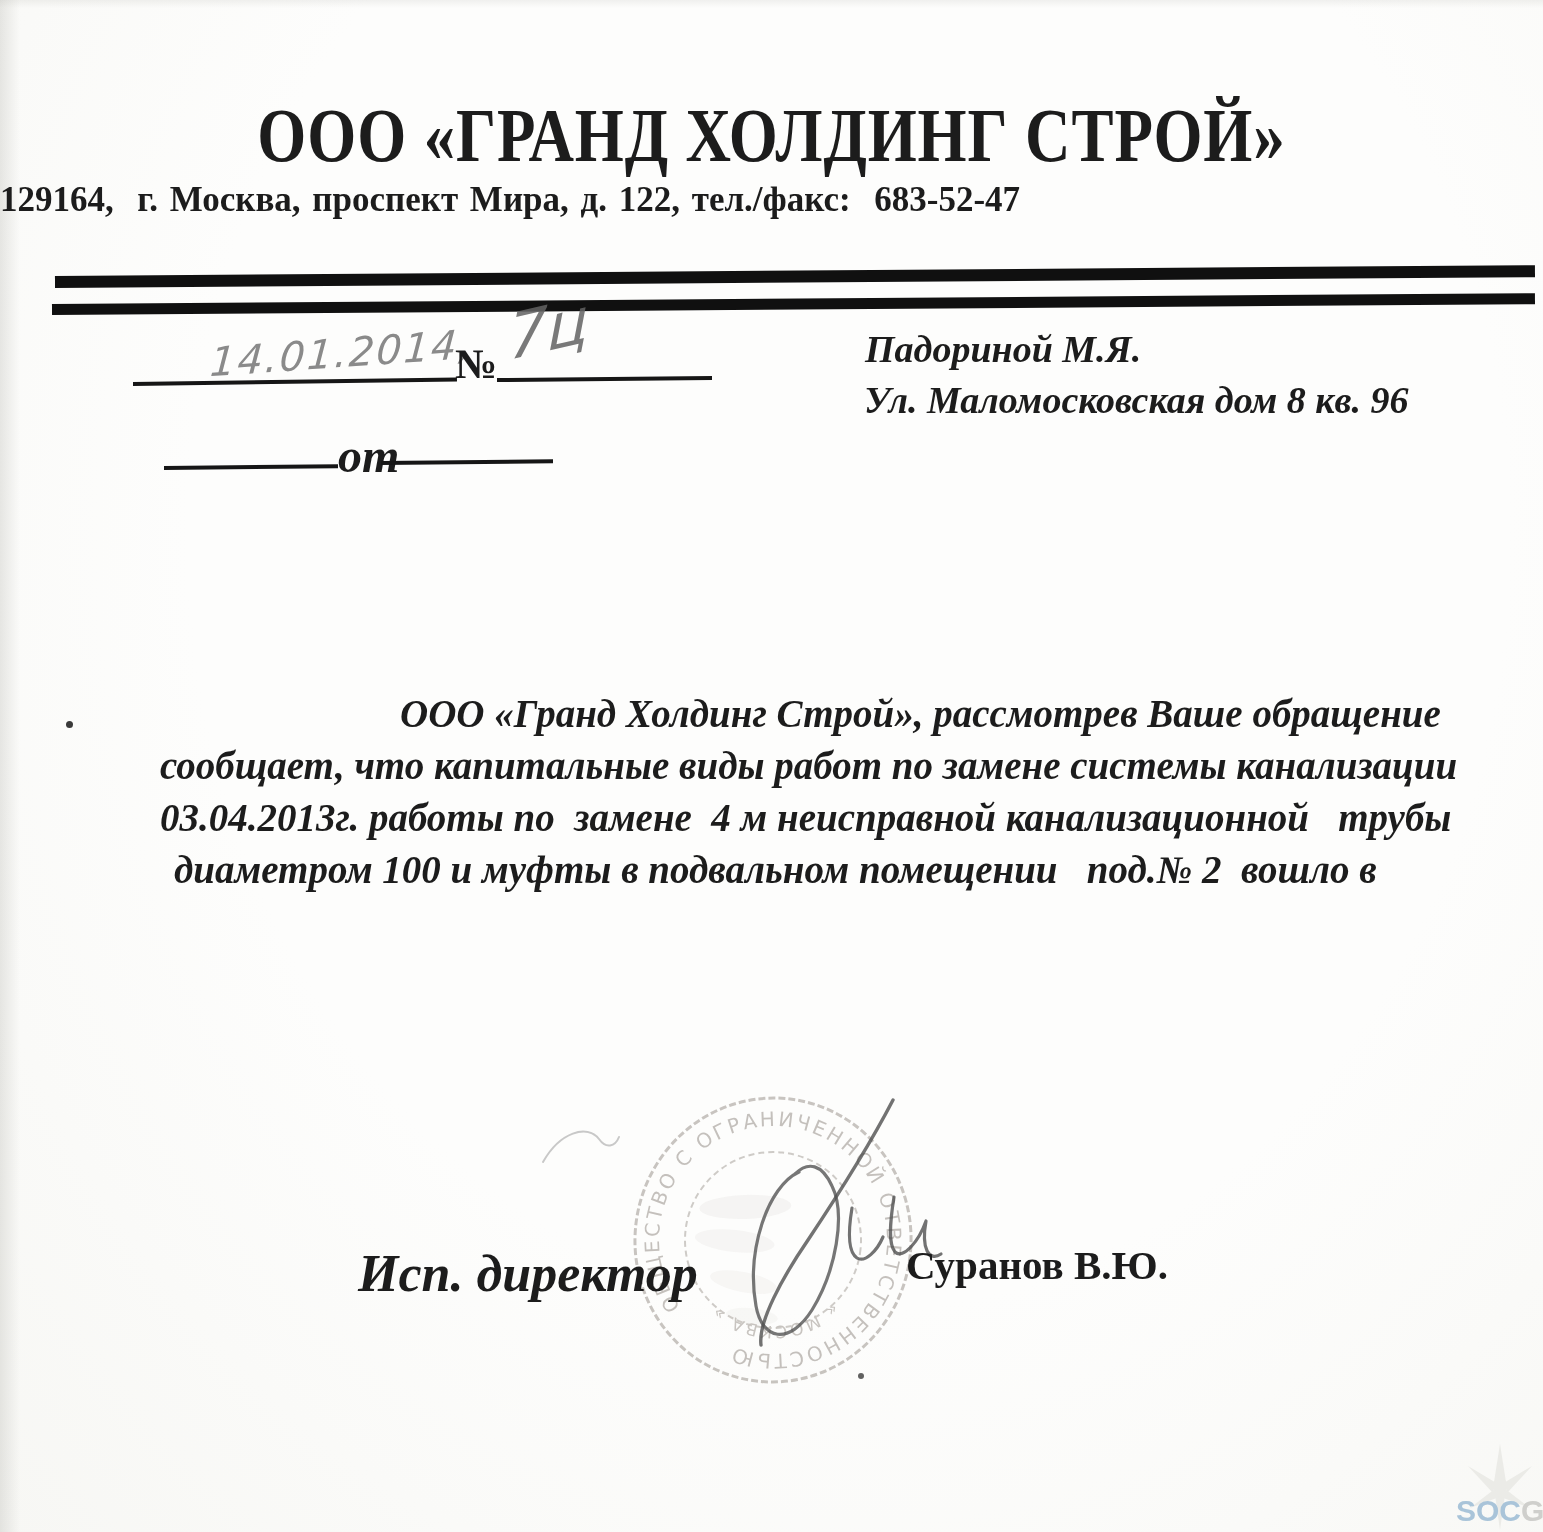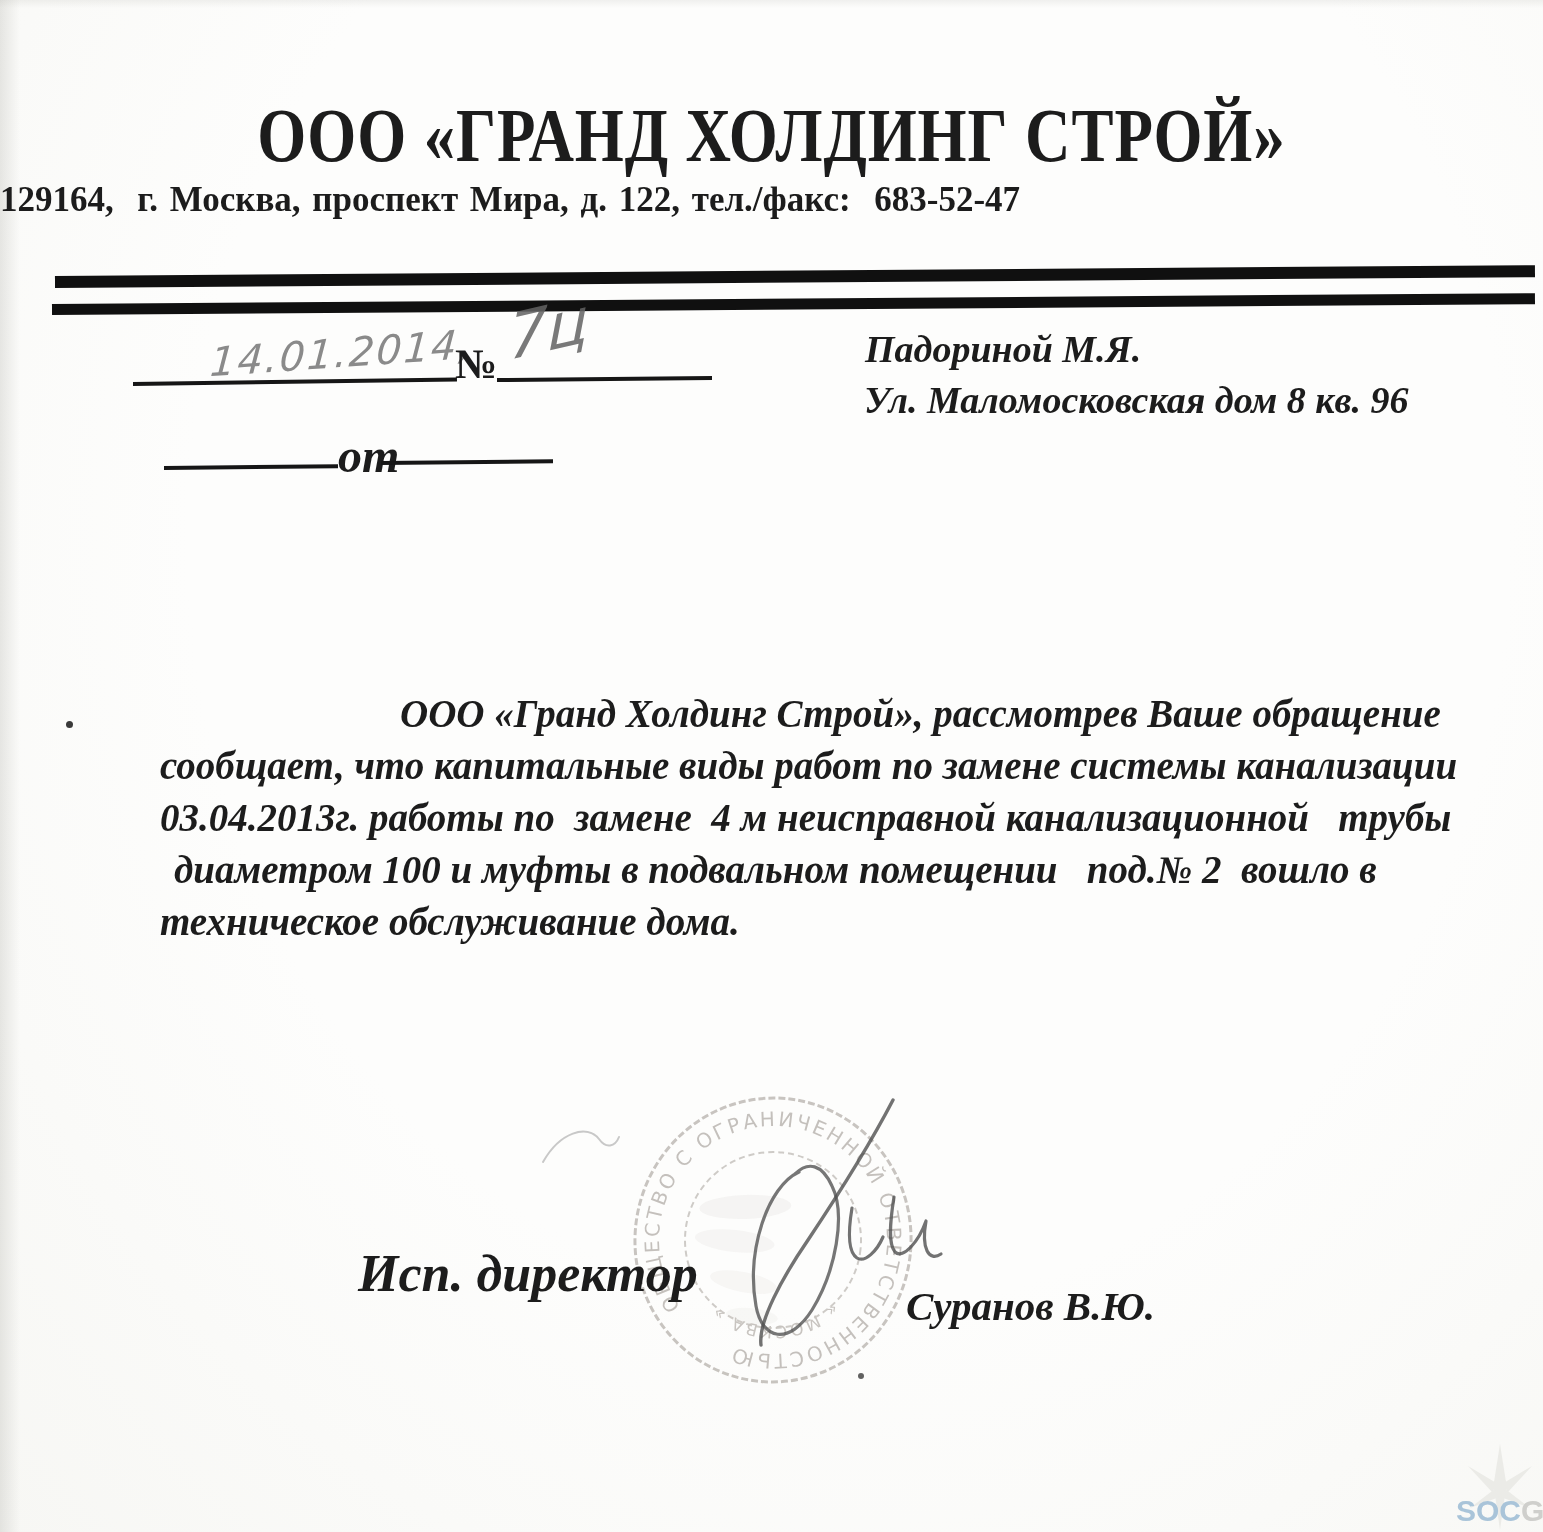--- a/index.html
+++ b/index.html
@@ -55,21 +55,21 @@
   .rcp-addr{left:864px;top:378px;}
 
   
   .body-block{position:absolute;left:160px;top:688px;width:1330px;}
   .bl{font-weight:700;font-style:italic;font-size:39px;line-height:52px;white-space:pre;}
   .bl:nth-child(1){padding-left:240px;}
   .bl:nth-child(4){padding-left:14px;}
 
   
   .sig-title{position:absolute;left:358px;top:1244px;font-weight:700;font-style:italic;font-size:52px;}
-  .sig-name{position:absolute;left:906px;top:1282px;font-weight:700;font-style:italic;font-size:41px;}
+  .sig-name{position:absolute;left:906px;top:1241px;font-weight:700;font-size:41px;}
 
   
   .stamp-svg{position:absolute;left:590px;top:1070px;width:420px;height:440px;}
   .ink-svg{position:absolute;left:520px;top:1070px;width:490px;height:440px;}
 
   .dot{position:absolute;border-radius:50%;background:#3a3a3a;}
   .d1{left:66px;top:721px;width:7px;height:7px;}
   .d2{left:858px;top:1373px;width:6px;height:6px;opacity:.8;}
 
   
@@ -106,21 +106,20 @@
   <div class="uline u-d"></div>
 
   <div class="rcp rcp-name">Падориной М.Я.</div>
   <div class="rcp rcp-addr">Ул. Маломосковская дом 8 кв. 96</div>
 
   <div class="body-block">
     <div class="bl">ООО «Гранд Холдинг Строй», рассмотрев Ваше обращение</div>
     <div class="bl">сообщает, что капитальные виды работ по замене системы канализации</div>
     <div class="bl">03.04.2013г. работы по  замене  4 м неисправной канализационной   трубы</div>
     <div class="bl">диаметром 100 и муфты в подвальном помещении   под.№ 2  вошло в</div>
-    <div class="bl">техническое обслуживание дома.</div>
   </div>
 
   <svg class="stamp-svg" viewBox="590 1070 420 440" xmlns="http://www.w3.org/2000/svg">
     <g opacity="0.62" transform="rotate(6 773 1240)">
       <ellipse cx="773" cy="1240" rx="138" ry="142" fill="none" stroke="#a8a29c" stroke-width="3" stroke-dasharray="7 3"></ellipse>
       <circle cx="773" cy="1240" r="88" fill="none" stroke="#b2ada7" stroke-width="2" stroke-dasharray="6 4"></circle>
       <path id="ringPath" d="M 659 1240 a 114 114 0 1 1 228 0 a 114 114 0 1 1 -228 0" fill="none" transform="rotate(-42 773 1240)"></path>
       <path id="cityPath" d="M 687 1240 a 86 86 0 1 1 172 0 a 86 86 0 1 1 -172 0" fill="none"></path>
       <text font-family="DejaVu Sans, sans-serif" font-size="20" letter-spacing="2.5" fill="#a29c96">
         <textPath href="#ringPath">ОБЩЕСТВО С ОГРАНИЧЕННОЙ ОТВЕТСТВЕННОСТЬЮ</textPath>

